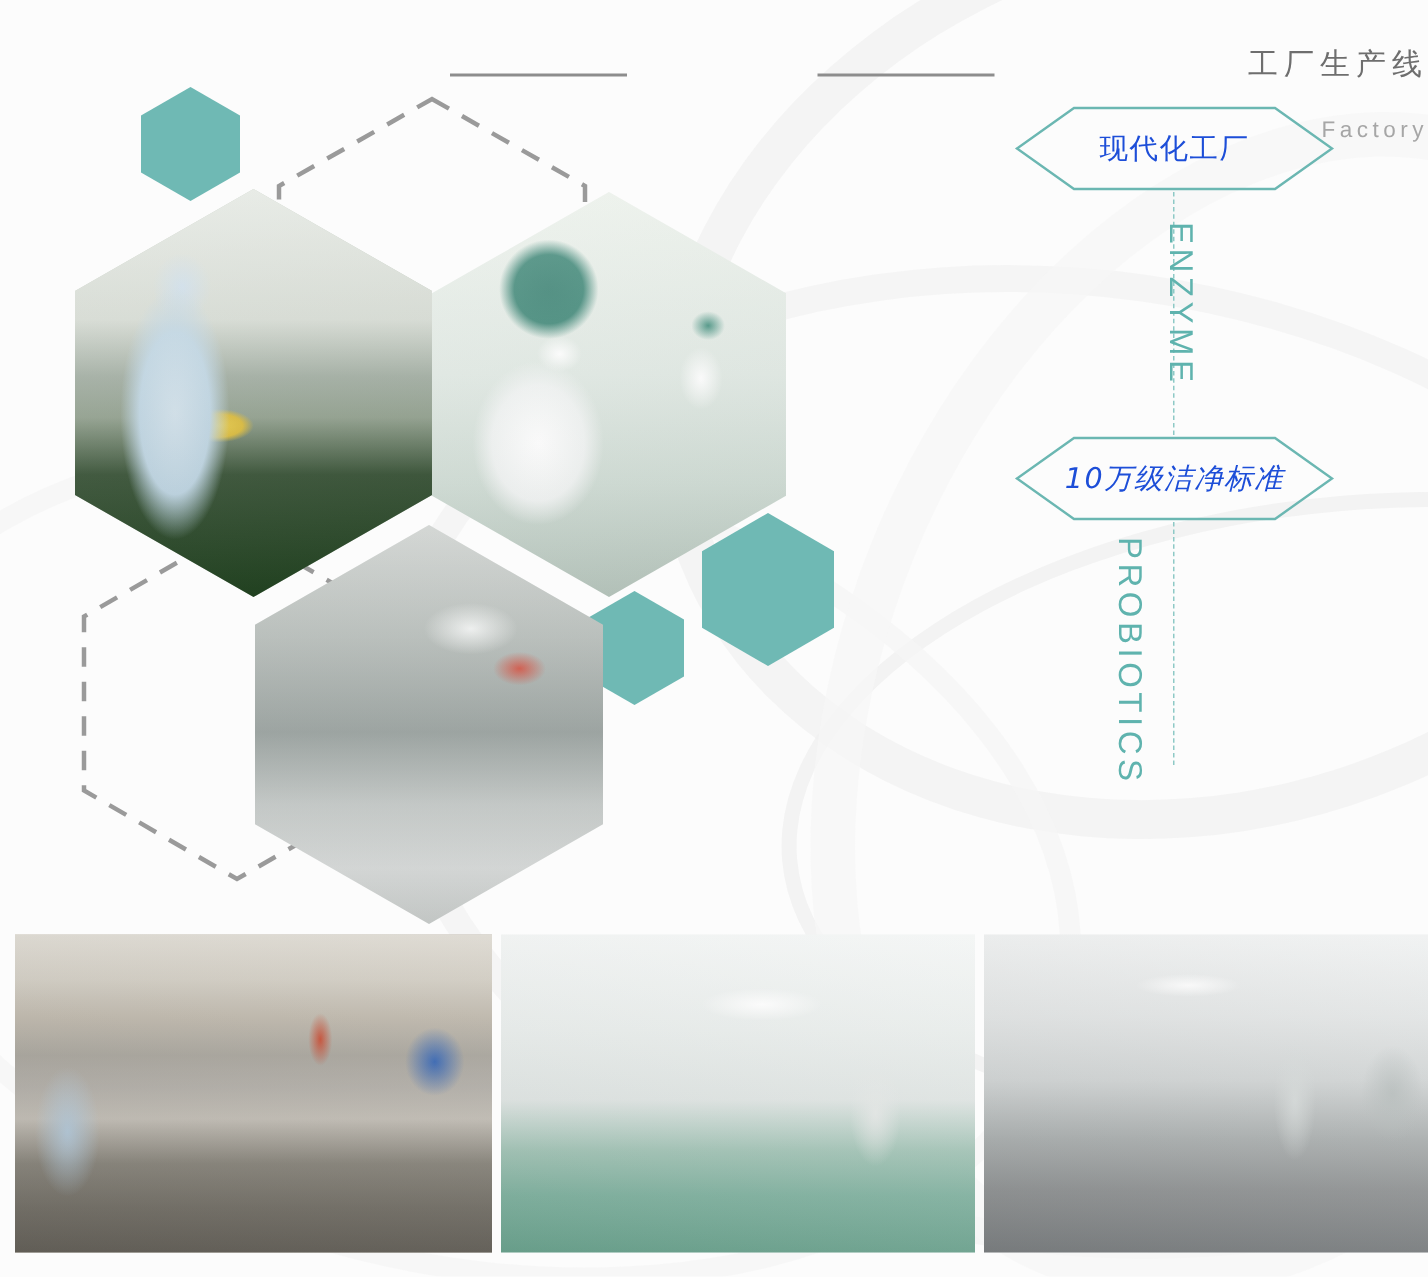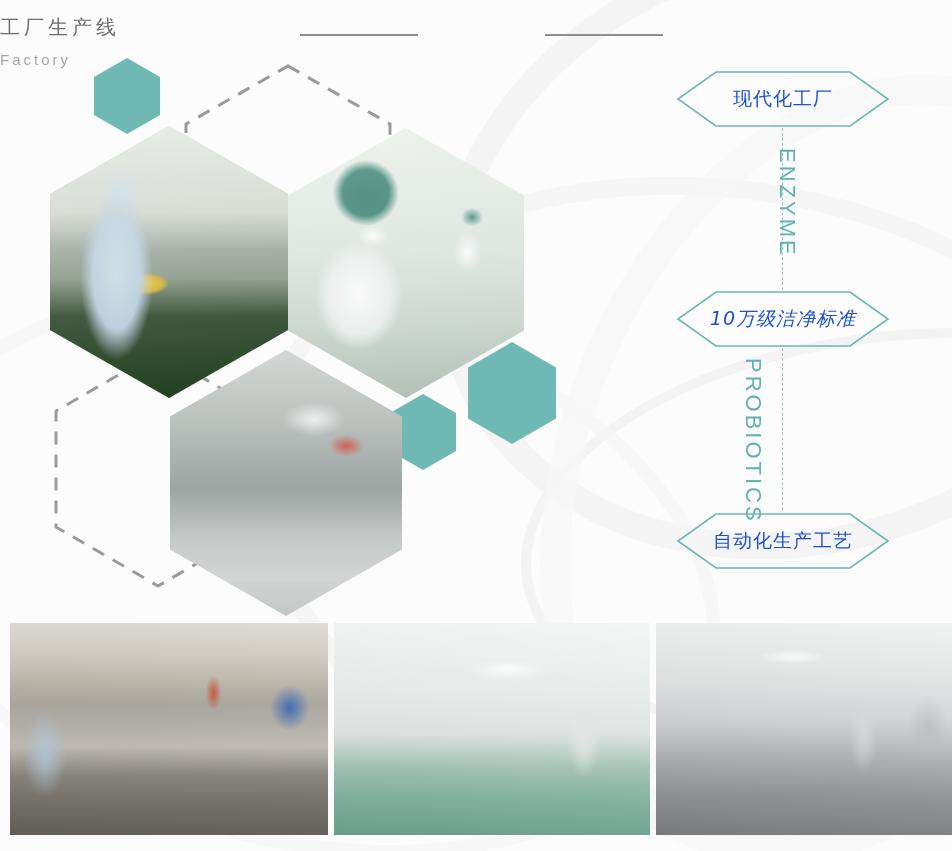--- a/index.html
+++ b/index.html
@@ -29,27 +29,27 @@
   .sw4{left:-120px;top:300px;width:820px;height:520px;
        border-radius:50%;
        border:14px solid #f5f5f5;
        transform:rotate(14deg);opacity:.75;}
   .sw5{left:560px;top:60px;width:520px;height:760px;
        border-radius:50%;
        border:30px solid #f6f6f6;
        transform:rotate(22deg);opacity:.7;}
 
   
-  .header{position:absolute;left:0;top:12px;width:952px;text-align:left;}
+  .header{position:absolute;left:0;top:27px;width:952px;text-align:right;}
   .hl{position:absolute;top:22px;height:2px;background:#8d8d8d;}
   .hl-left{left:300px;width:118px;}
   .hl-right{left:545px;width:118px;}
   .h-cn{font-size:20px;color:#6e6e6e;letter-spacing:4px;line-height:30px;
         font-family:"DejaVu Sans","Liberation Sans",sans-serif;}
-  .h-en{font-size:15px;color:#a6a6a6;letter-spacing:3px;line-height:26px;margin-top:5px;
+  .h-en{font-size:15px;color:#a6a6a6;letter-spacing:3px;line-height:26px;margin-top:17px;
         font-family:"Liberation Sans",sans-serif;}
 
   
   .hex{position:absolute;clip-path:polygon(50% 0%,100% 25%,100% 75%,50% 100%,0% 75%,0% 25%);}
   .hex-solid{background:#6fb9b4;}
 
   .hex-photo{background-size:cover;background-position:center;}
 
   
   .hex-outline{position:absolute;}
@@ -190,24 +190,18 @@
 
   <div class="badge" style="left:676px;top:290px;width:214px;height:58px;font-style:italic;">
     <svg width="214" height="58">
       <polygon points="40,2 174,2 212,29 174,56 40,56 2,29" fill="none" stroke="#6bb7b2" stroke-width="1.6"></polygon>
     </svg>
     <div class="badge-label">10万级洁净标准</div>
   </div>
 
   <div class="vtext" style="left:766px;top:358px;">PROBIOTICS</div>
 
-  <div class="badge" style="left:676px;top:512px;width:214px;height:58px;">
-    <svg width="214" height="58">
-      <polygon points="40,2 174,2 212,29 174,56 40,56 2,29" fill="none" stroke="#6bb7b2" stroke-width="1.6"></polygon>
-    </svg>
-    <div class="badge-label">自动化生产工艺</div>
-  </div>
 
   <div class="strip bp1"></div>
   <div class="strip bp2"></div>
   <div class="strip bp3"></div>
 
 </div>
 
 </body></html>

